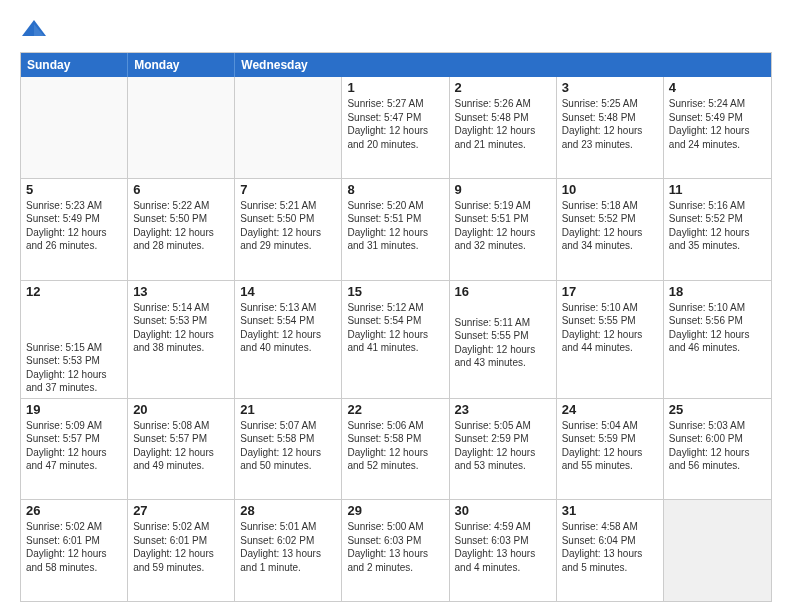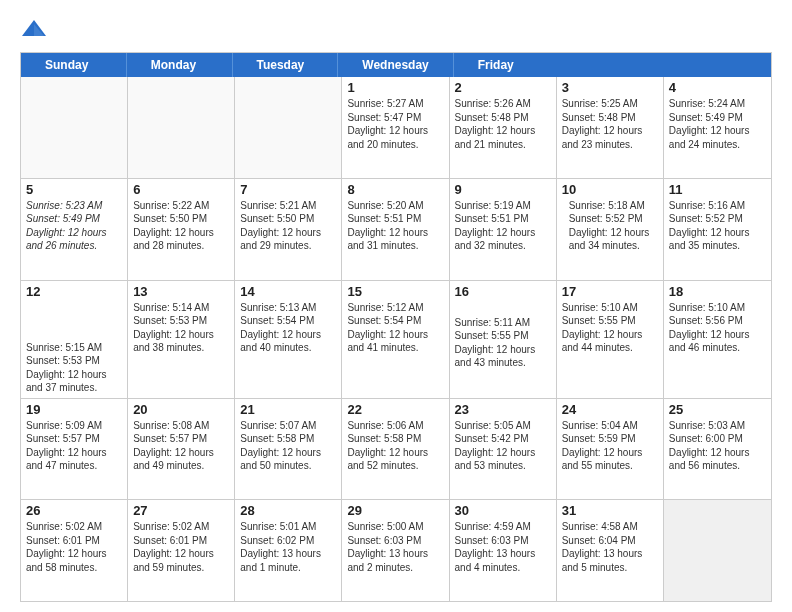--- a/index.html
+++ b/index.html
@@ -69,21 +69,21 @@
     }
     .cal-header {
       display: grid;
       grid-template-columns: repeat(7, 1fr);
       background: #2a6fc9;
     }
     .cal-header-cell {
       color: #fff;
       font-weight: bold;
       font-size: 12px;
-      padding: 5px 24px;
+      padding: 5px 6px;
       text-align: left;
       border-right: 1px solid #5591d9;
     }
     .cal-header-cell:last-child {
       border-right: none;
     }
     .cal-body {
       display: flex;
       flex-direction: column;
       flex: 1;
@@ -147,23 +147,21 @@
     <div class="title-area">
       <div class="month-title"></div>
       <div class="location-title"></div>
     </div>
   </div>
 
   <div class="calendar">
     <div class="cal-header">
     <div class="cal-header-cell">Sunday</div>
         <div class="cal-header-cell">Monday</div>
-        <div class="cal-header-cell">Tuesday</div>
         <div class="cal-header-cell">Wednesday</div>
-        <div class="cal-header-cell">Friday</div>
       </div>
     <div class="cal-body">
     <div class="cal-row">
           <div class="cal-cell empty"></div>
           <div class="cal-cell empty"></div>
           <div class="cal-cell empty"></div>
           <div class="cal-cell">
             <div class="day-number">1</div>
             <div class="cell-text" style="white-space: pre-line;">Sunrise: 5:27 AM
 Sunset: 5:47 PM
@@ -188,21 +186,21 @@
             <div class="day-number">4</div>
             <div class="cell-text" style="white-space: pre-line;">Sunrise: 5:24 AM
 Sunset: 5:49 PM
 Daylight: 12 hours
 and 24 minutes.</div>
           </div>
         </div>
         <div class="cal-row">
           <div class="cal-cell">
             <div class="day-number">5</div>
-            <div class="cell-text" style="white-space: pre-line; font-style: italic;">Sunrise: 5:23 AM
+            <div class="cell-text" style="white-space: pre-line;">Sunrise: 5:23 AM
 Sunset: 5:49 PM
 Daylight: 12 hours
 and 26 minutes.</div>
           </div>
           <div class="cal-cell">
             <div class="day-number">6</div>
             <div class="cell-text" style="white-space: pre-line;">Sunrise: 5:22 AM
 Sunset: 5:50 PM
 Daylight: 12 hours
 and 28 minutes.</div>
@@ -223,21 +221,21 @@
           </div>
           <div class="cal-cell">
             <div class="day-number">9</div>
             <div class="cell-text" style="white-space: pre-line;">Sunrise: 5:19 AM
 Sunset: 5:51 PM
 Daylight: 12 hours
 and 32 minutes.</div>
           </div>
           <div class="cal-cell">
             <div class="day-number">10</div>
-            <div class="cell-text" style="white-space: pre-line; margin-left: 7px;">Sunrise: 5:18 AM
+            <div class="cell-text" style="white-space: pre-line;">Sunrise: 5:18 AM
 Sunset: 5:52 PM
 Daylight: 12 hours
 and 34 minutes.</div>
           </div>
           <div class="cal-cell">
             <div class="day-number">11</div>
             <div class="cell-text" style="white-space: pre-line;">Sunrise: 5:16 AM
 Sunset: 5:52 PM
 Daylight: 12 hours
 and 35 minutes.</div>
@@ -319,21 +317,21 @@
           <div class="cal-cell">
             <div class="day-number">22</div>
             <div class="cell-text" style="white-space: pre-line;">Sunrise: 5:06 AM
 Sunset: 5:58 PM
 Daylight: 12 hours
 and 52 minutes.</div>
           </div>
           <div class="cal-cell">
             <div class="day-number">23</div>
             <div class="cell-text" style="white-space: pre-line;">Sunrise: 5:05 AM
-Sunset: 5:42 PM
+Sunset: 2:59 PM
 Daylight: 12 hours
 and 53 minutes.</div>
           </div>
           <div class="cal-cell">
             <div class="day-number">24</div>
             <div class="cell-text" style="white-space: pre-line;">Sunrise: 5:04 AM
 Sunset: 5:59 PM
 Daylight: 12 hours
 and 55 minutes.</div>
           </div>

